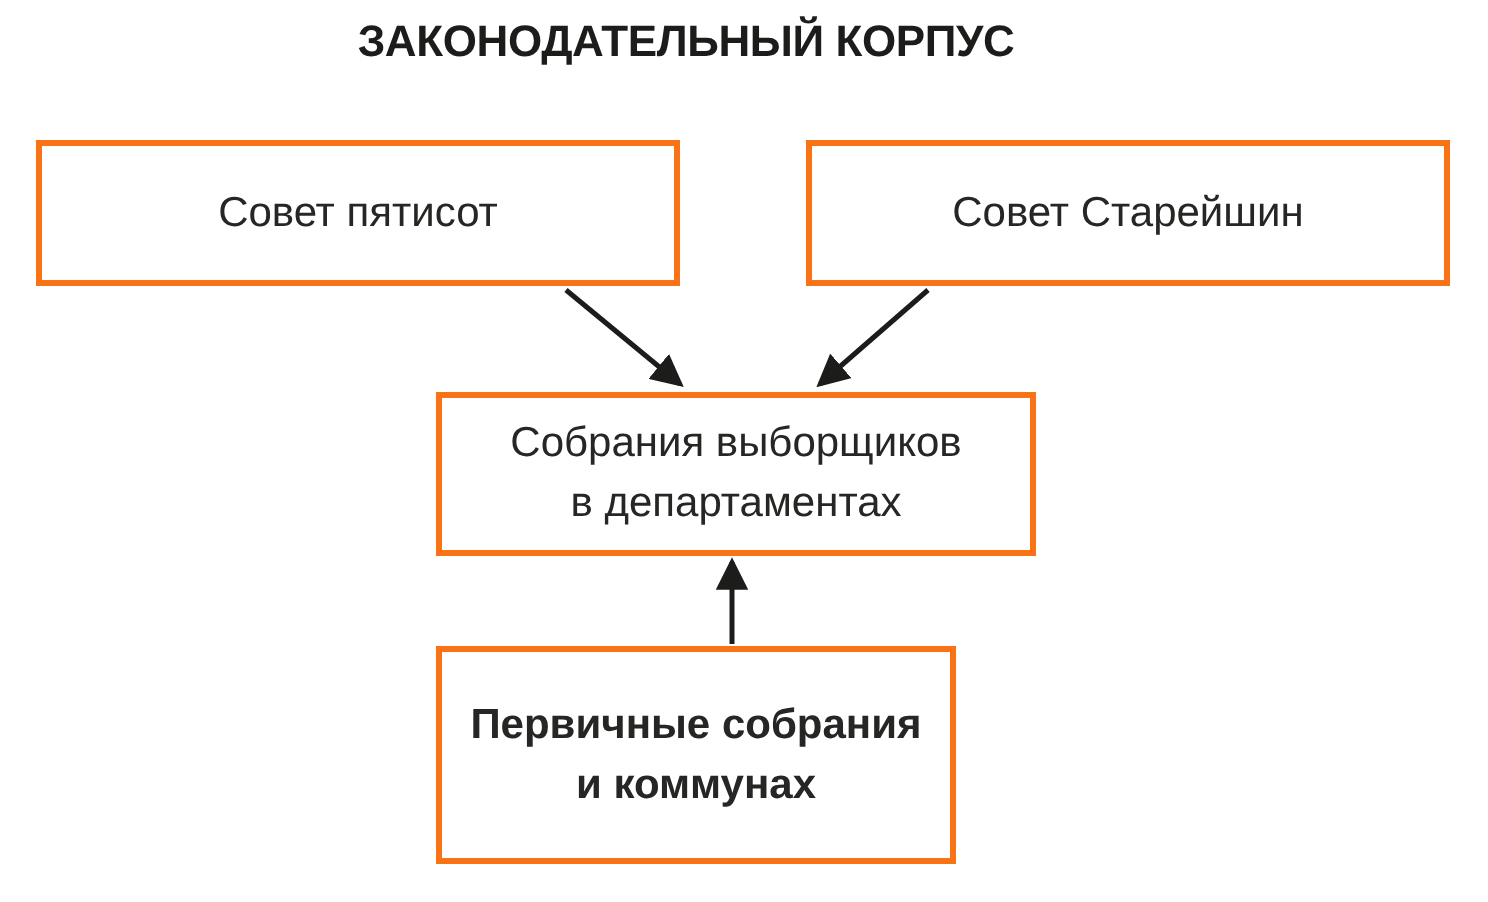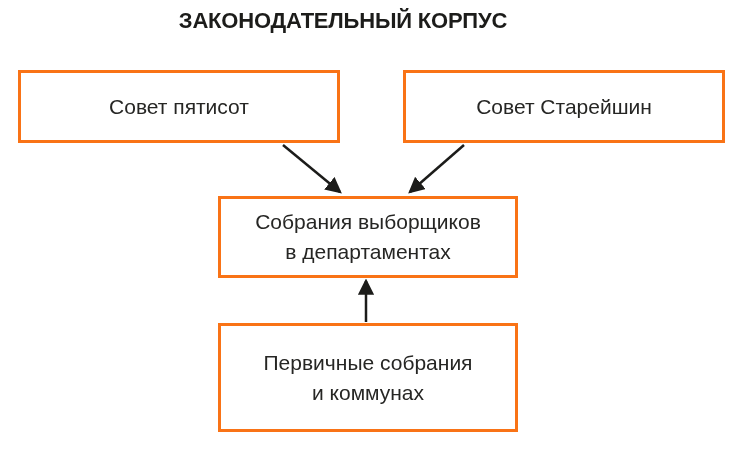--- a/index.html
+++ b/index.html
@@ -49,21 +49,21 @@
     line-height: 30px;
     color: #262624;
   }
   .node span {
     display: block;
     white-space: nowrap;
   }
   .node-council500  { left: 18px;  top: 70px;  width: 322px; height: 73px; }
   .node-elders      { left: 403px; top: 70px;  width: 322px; height: 73px; }
   .node-electors    { left: 218px; top: 196px; width: 300px; height: 82px; }
-  .node-primary     { left: 218px; top: 323px; width: 300px; height: 109px; }
+  .node-primary     { left: 218px; top: 323px; width: 260px; height: 109px; font-weight: bold; }
 </style>
 </head>
 <body>
 
 <div class="canvas">
 
   <h1 class="title">ЗАКОНОДАТЕЛЬНЫЙ КОРПУС</h1>
 
   <svg class="edges" width="744" height="451" viewBox="0 0 744 451">
     <defs>

